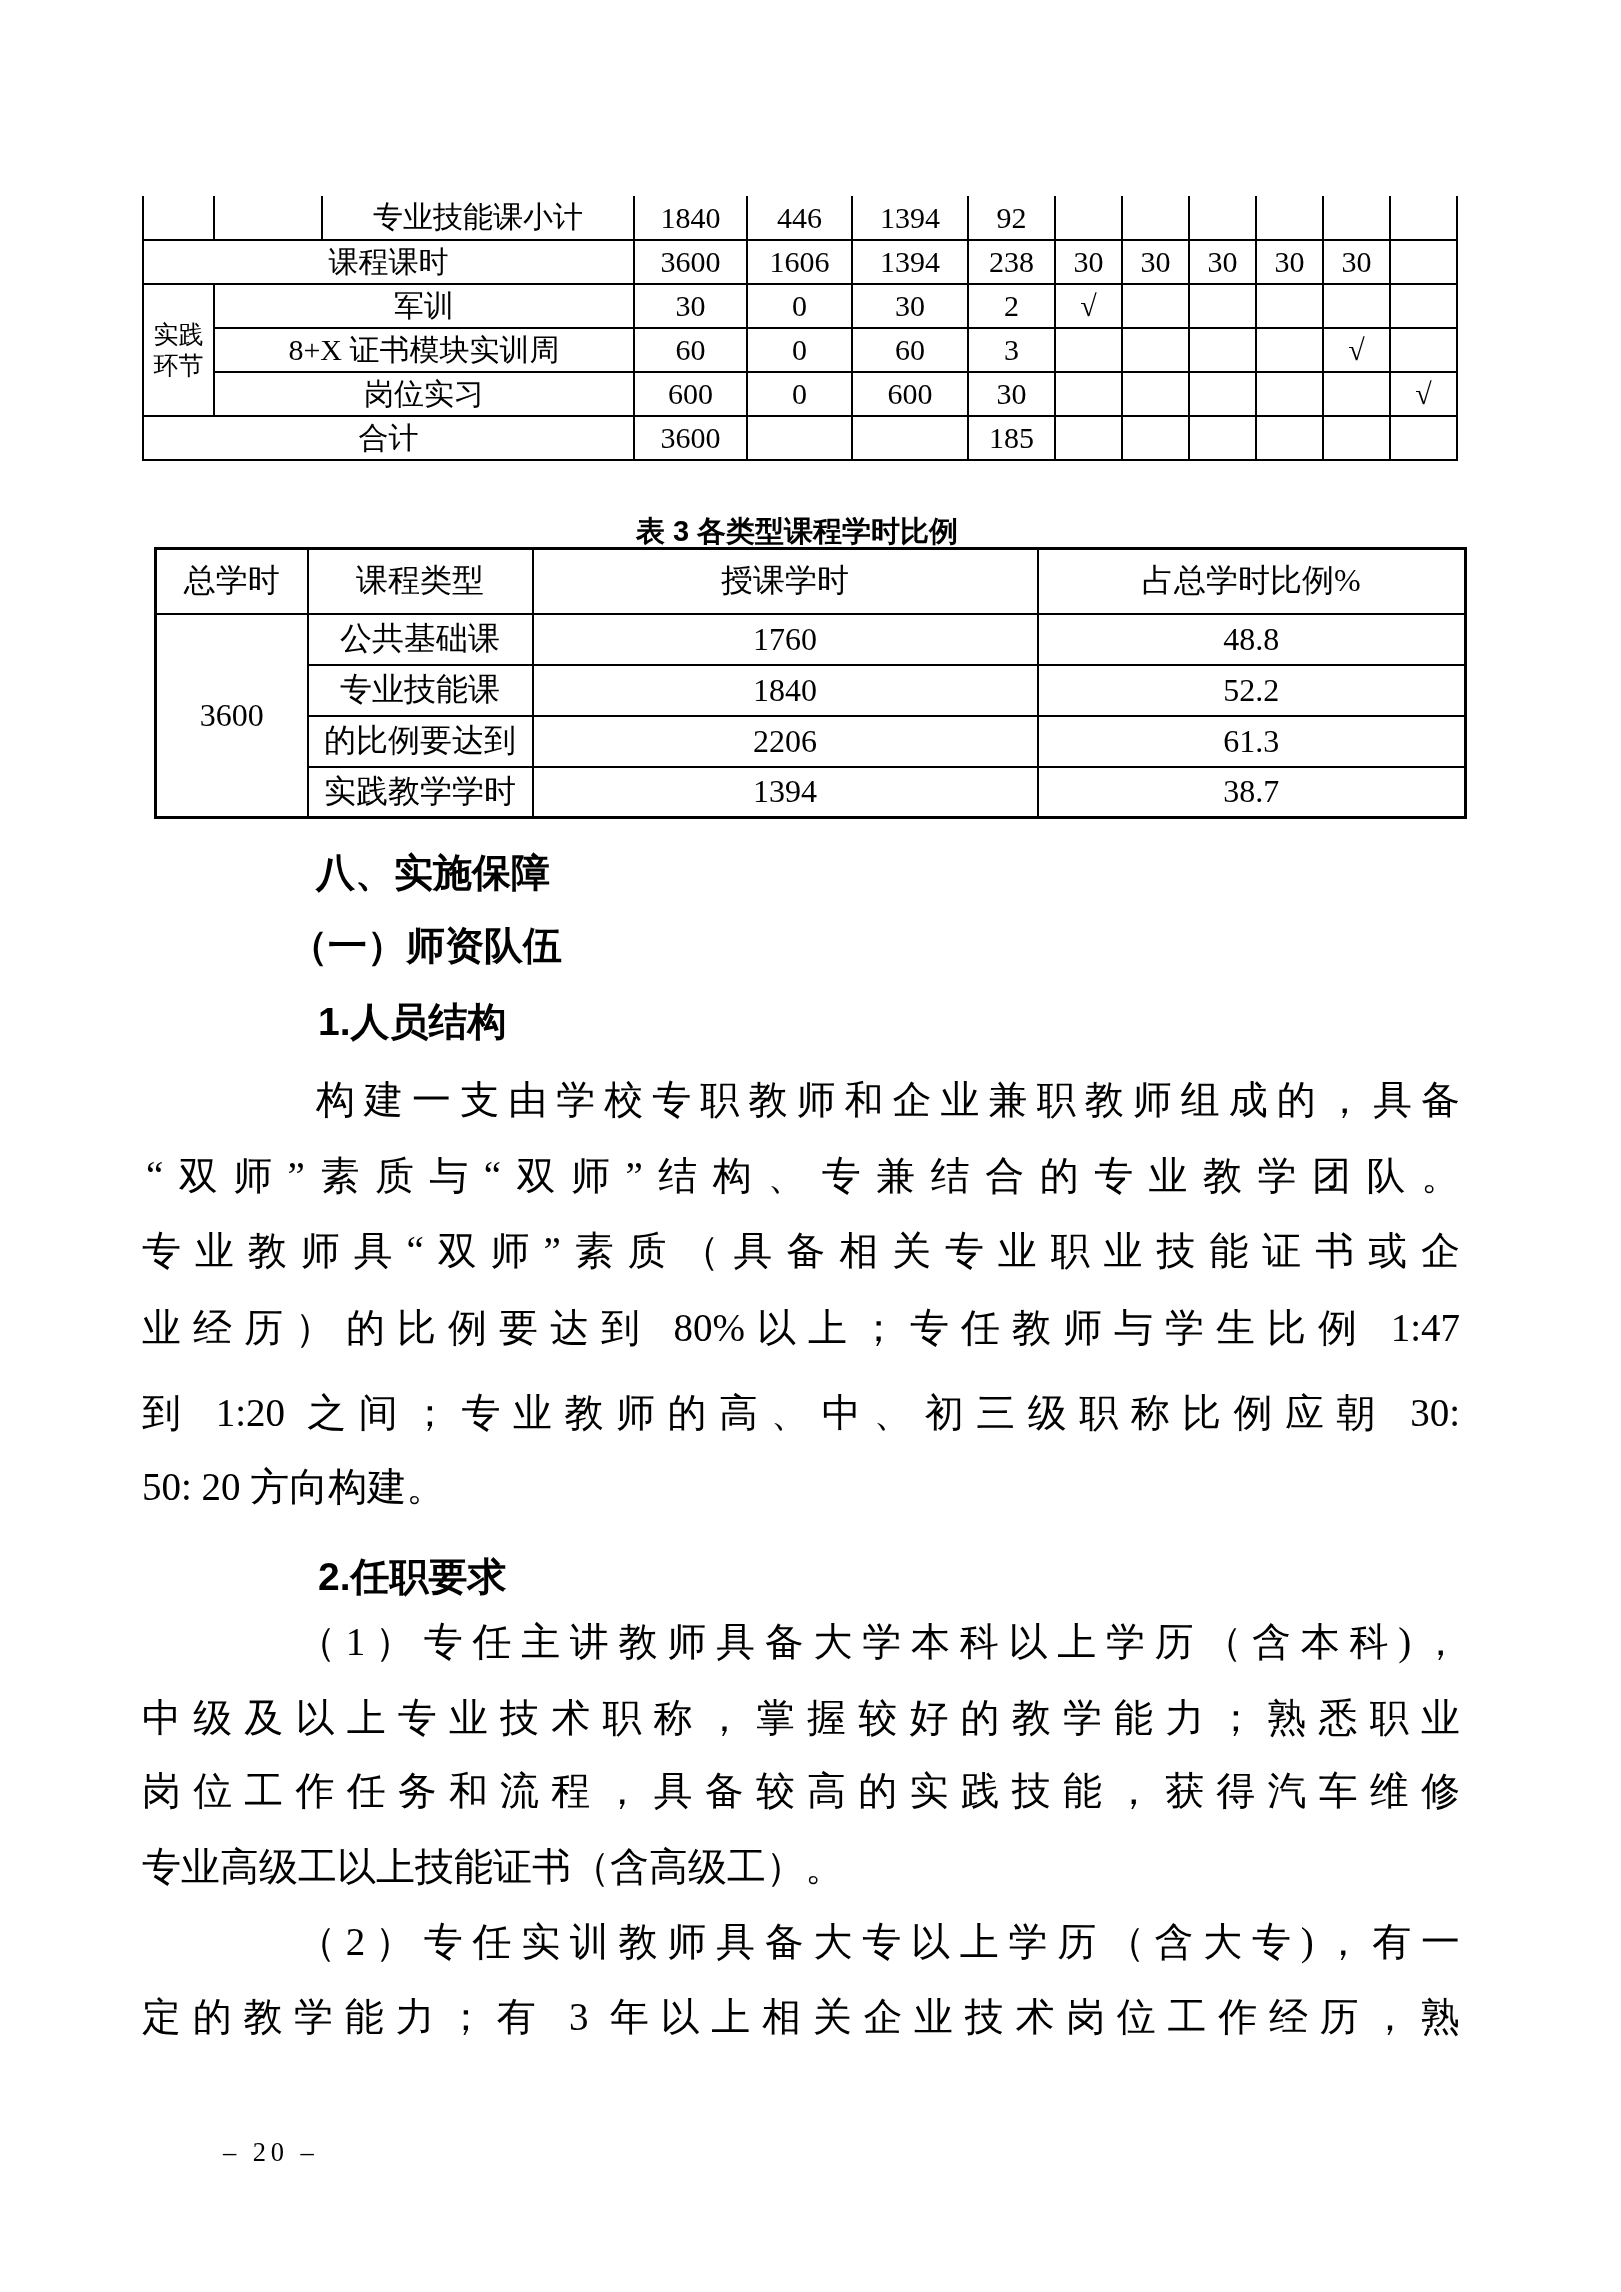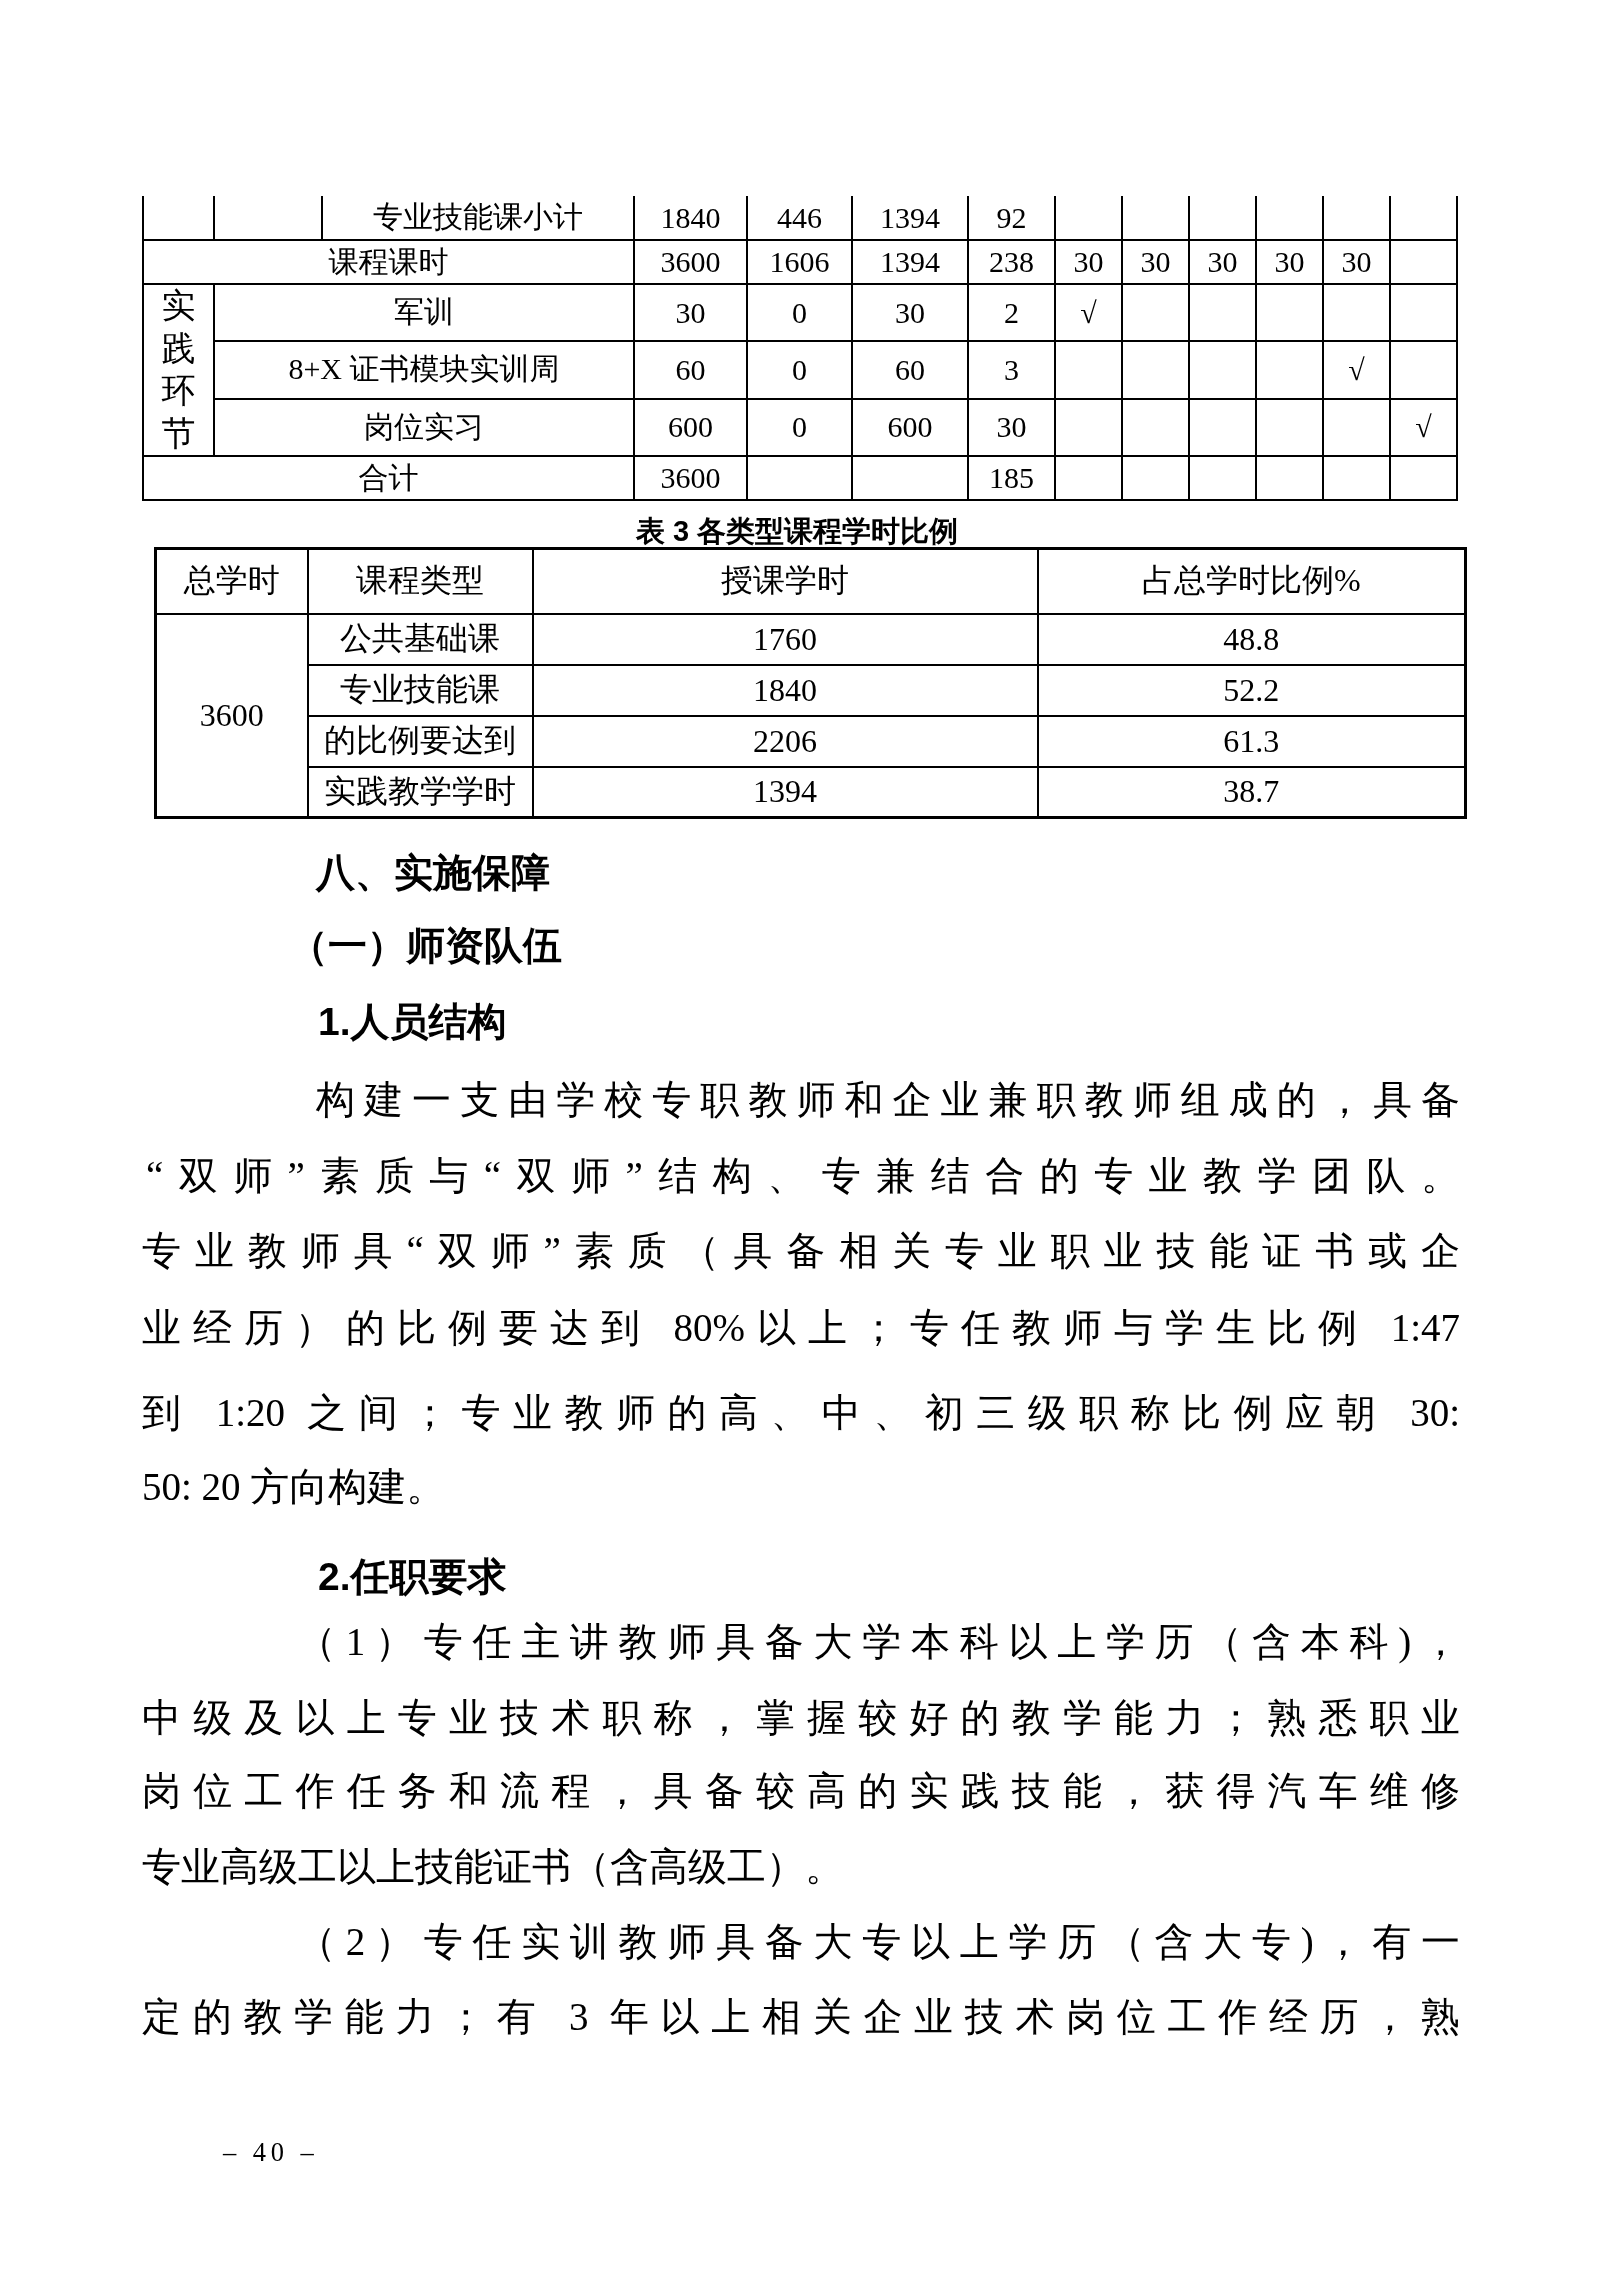--- a/index.html
+++ b/index.html
@@ -12,21 +12,21 @@
   table{border-collapse:collapse;table-layout:fixed;}
 
   
   #t1{left:142px;top:196px;width:1310px;}
   #t1 td{
     border:2px solid #000;text-align:center;vertical-align:middle;
     font-size:30px;padding:0;overflow:hidden;
   }
   #t1 tr{height:44px;}
   #t1 tr.first td{border-top:none;}
-  #t1 td.grp{font-size:34px;line-height:1.25;word-break:break-all;padding:0 3.9px;text-align:center;}
+  #t1 td.grp{font-size:25px;line-height:1.25;word-break:break-all;padding:0 3.9px;text-align:center;}
 
   
   .t3-title{
     left:142px;top:512px;width:1310px;text-align:center;
     font-weight:bold;font-size:29px;
     font-family:"Liberation Sans","DejaVu Sans",sans-serif;
   }
   #t3{left:142px;top:547px;width:1310px;border:3.9px solid #000;margin-left:12px;}
   #t3 td{
     border:2px solid #000;text-align:center;vertical-align:middle;
@@ -216,14 +216,14 @@
 
 <div class="abs line h ind-h3" style="top:1552px">2.任职要求</div>
 
 <div class="abs line just ind-n" style="top:1617px">（1）专任主讲教师具备大学本科以上学历（含本科)，</div>
 <div class="abs line just" style="top:1693px">中级及以上专业技术职称，掌握较好的教学能力；熟悉职业</div>
 <div class="abs line just" style="top:1766px">岗位工作任务和流程，具备较高的实践技能，获得汽车维修</div>
 <div class="abs line" style="top:1842px">专业高级工以上技能证书（含高级工）。</div>
 <div class="abs line just ind-n" style="top:1917px">（2）专任实训教师具备大专以上学历（含大专)，有一</div>
 <div class="abs line just" style="top:1992px">定的教学能力；有 3 年以上相关企业技术岗位工作经历，熟</div>
 
-<div class="abs pagenum">– 40 –</div>
+<div class="abs pagenum">– 20 –</div>
 
 
 </body></html>

